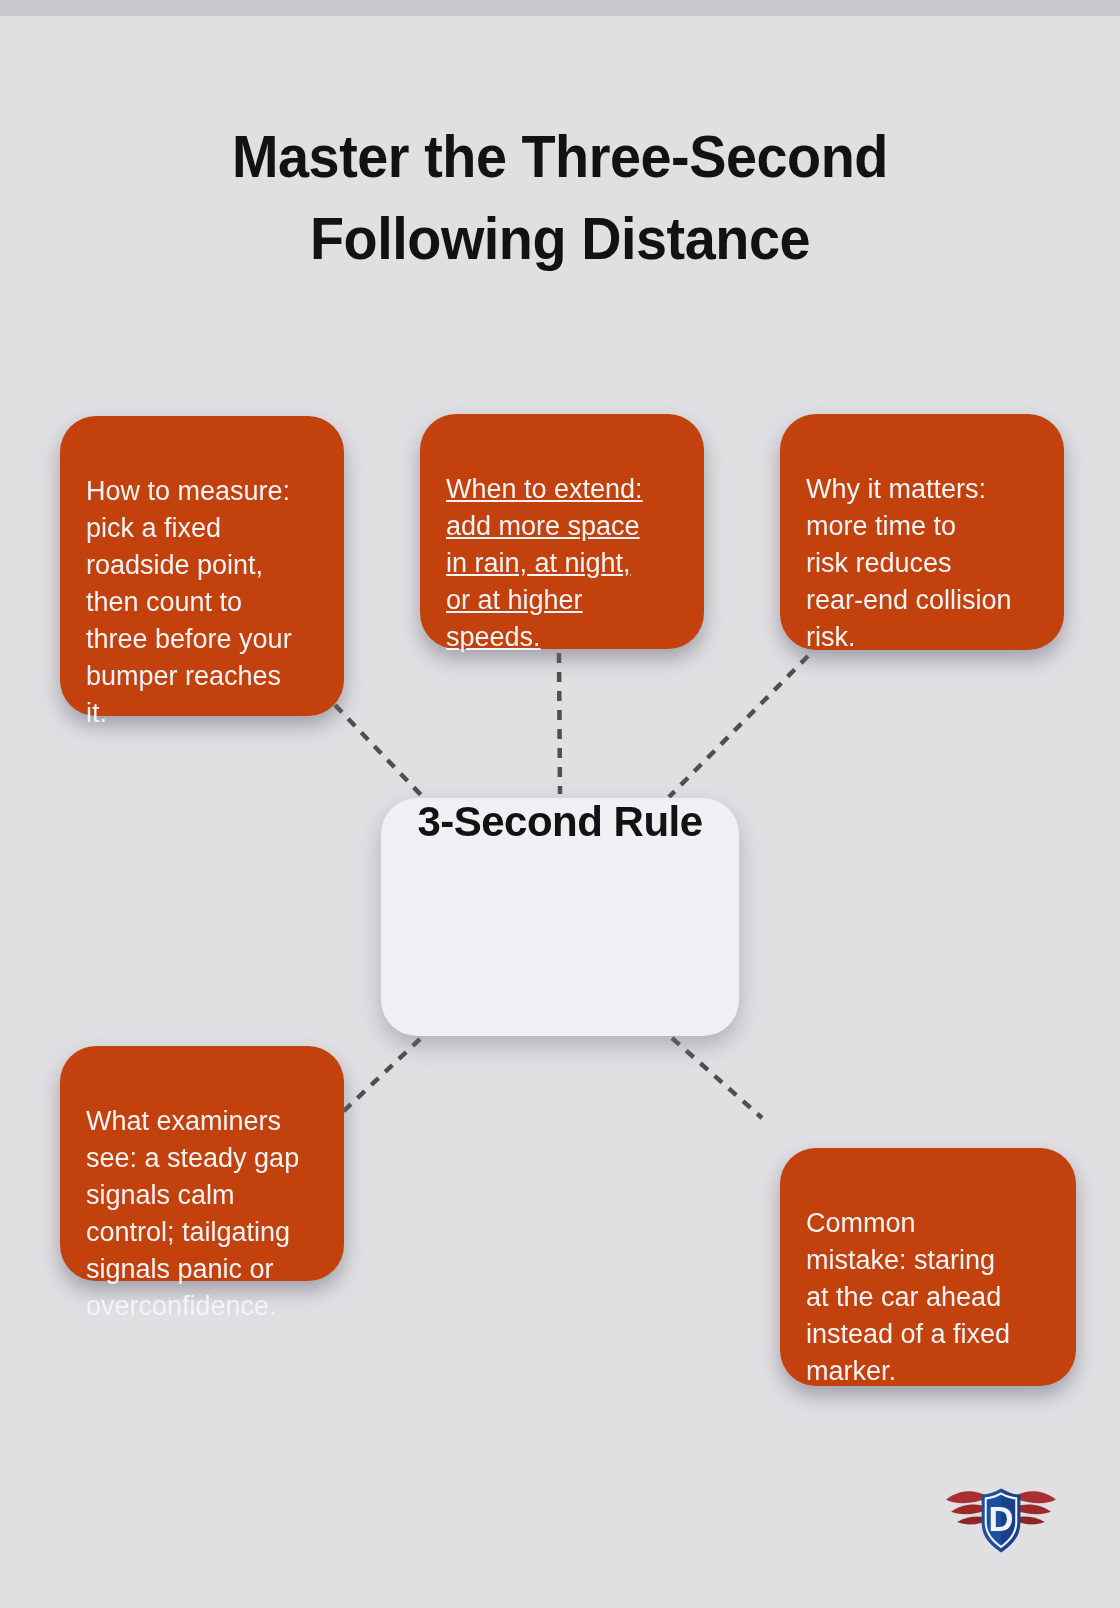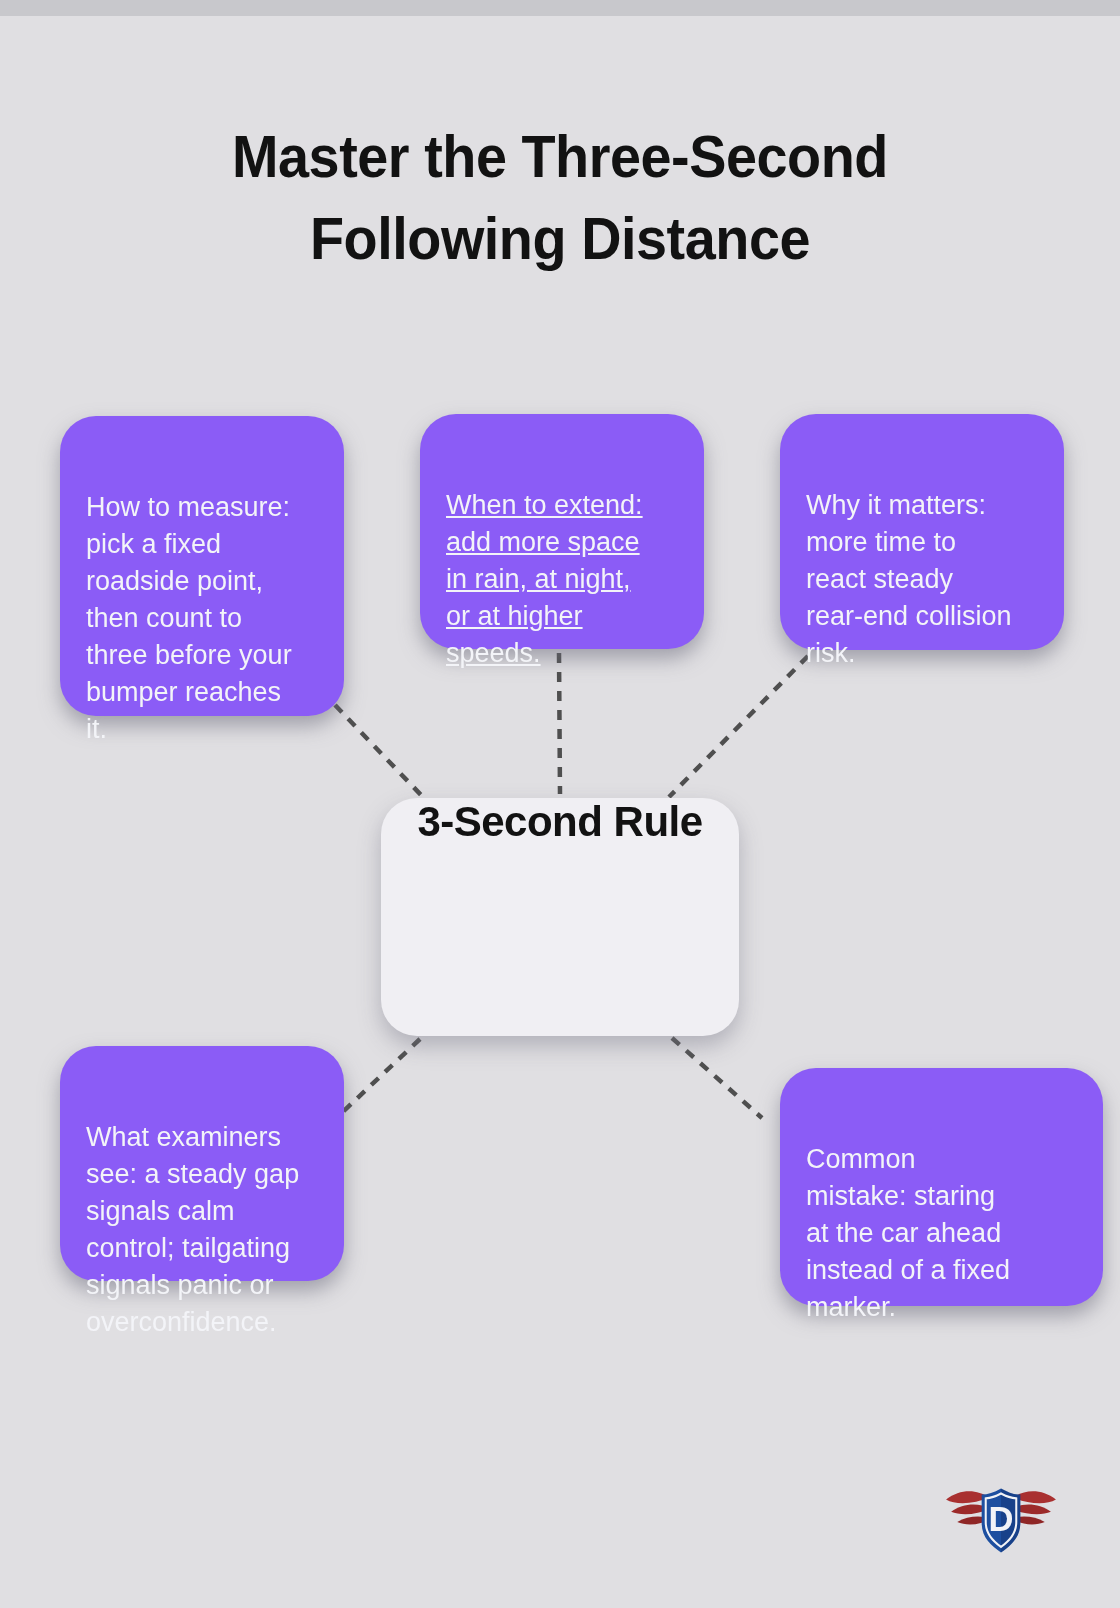--- a/index.html
+++ b/index.html
@@ -18,35 +18,35 @@
     font-size:60px;
     line-height:82px;
     font-weight:bold;
     letter-spacing:-0.5px;
     color:#121212;
     transform:scaleX(0.93);
     transform-origin:center top;
   }
   .branch{
     position:absolute;
-    background:#8b5cf6;
+    background:#c2410c;
     border-radius:36px;
     box-shadow:0 10px 20px rgba(110,110,125,0.55);
     color:#f3f4f8;
     font-size:27px;
     line-height:37px;
-    padding:36px 26px;
+    padding:20px 26px;
     box-sizing:border-box;
     white-space:pre-line;
   }
   .branch-tl{left:60px;top:400px;width:284px;height:300px;}
   .branch-tc{left:420px;top:398px;width:284px;height:235px;text-decoration:underline;}
   .branch-tr{left:780px;top:398px;width:284px;height:236px;}
   .branch-bl{left:60px;top:1030px;width:284px;height:235px;}
-  .branch-br{left:780px;top:1052px;width:323px;height:238px;}
+  .branch-br{left:780px;top:1132px;width:296px;height:238px;}
   .center-node{
     position:absolute;
     left:381px;top:782px;width:358px;height:238px;
     background:#f0eff3;
     border-radius:36px;
     box-shadow:0 10px 22px rgba(120,120,135,0.45);
     display:flex;align-items:flex-start;justify-content:center;
     color:#121212;
     font-size:42px;font-weight:bold;
     letter-spacing:-0.5px;
@@ -98,21 +98,21 @@
     <span>When to extend:
 add more space
 in rain, at night,
 or at higher
 speeds.</span>
   </div>
 
   <div class="branch branch-tr">
     <span>Why it matters:
 more time to
-react steady
+risk reduces
 rear-end collision
 risk.</span>
   </div>
 
   <div class="branch branch-bl">
     <span>What examiners
 see: a steady gap
 signals calm
 control; tailgating
 signals panic or

